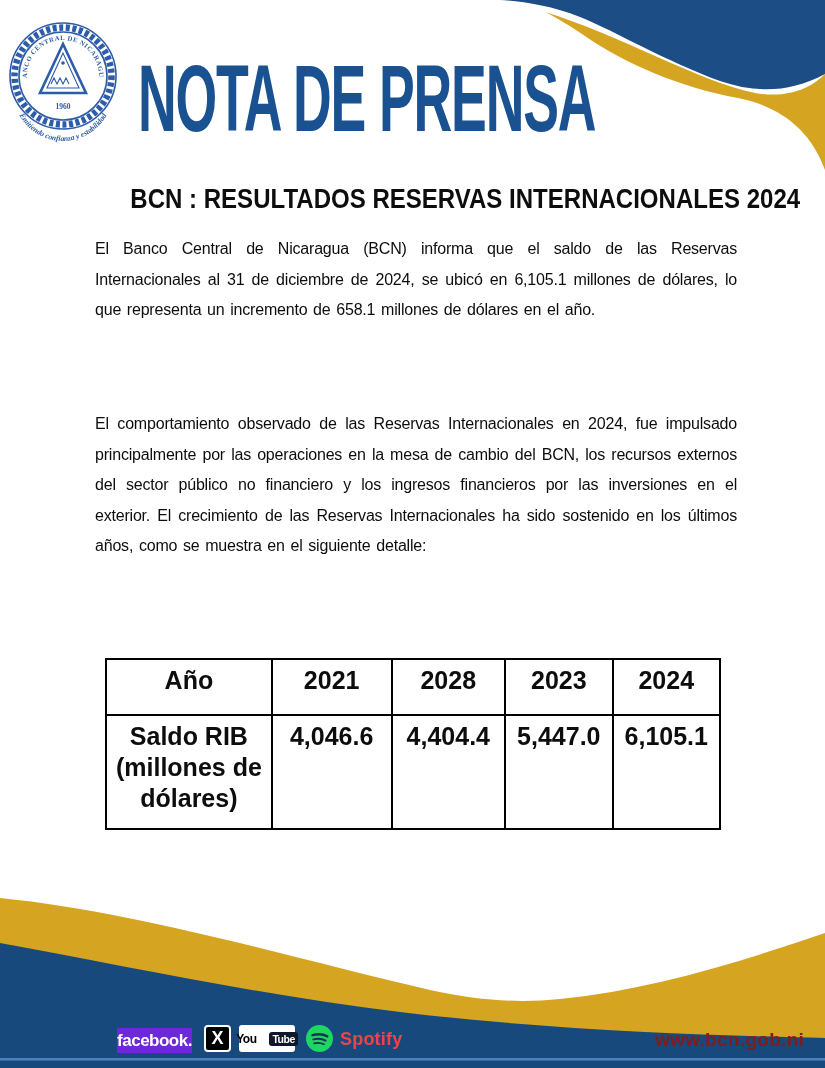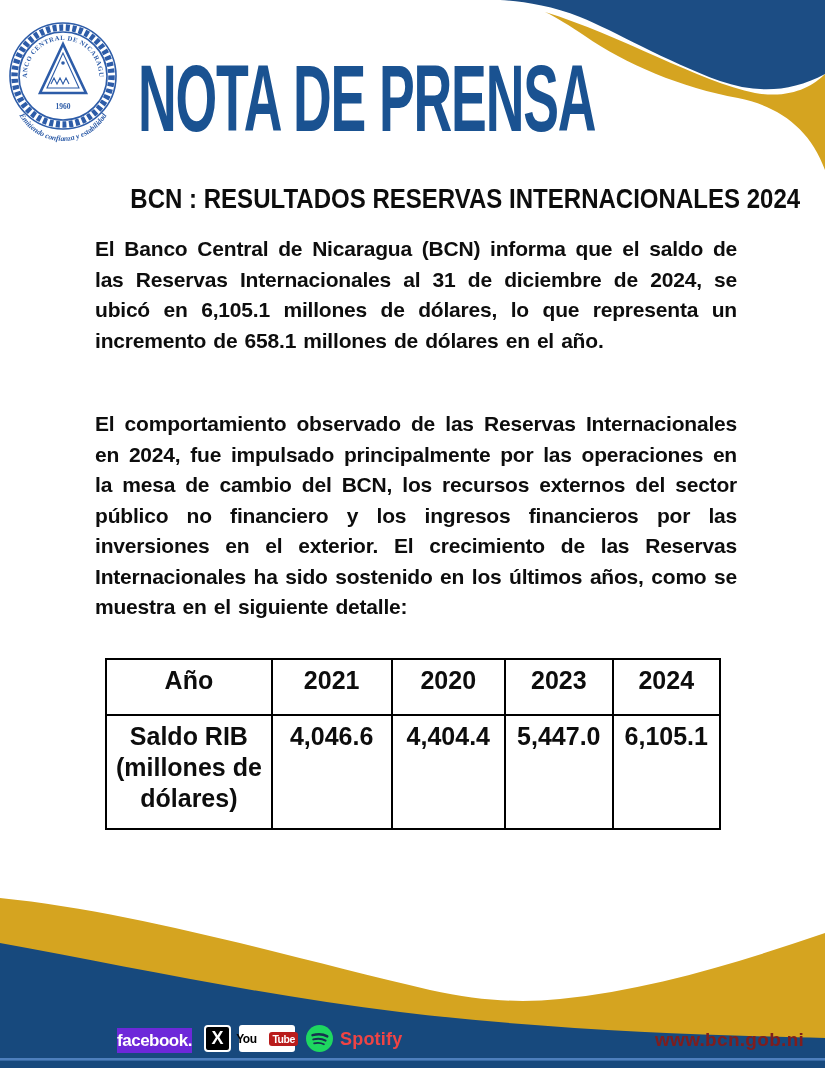--- a/index.html
+++ b/index.html
@@ -22,21 +22,21 @@
     transform:scaleX(0.57); transform-origin:left top; line-height:1;
   }
 
   
   .content { position:absolute; left:95px; width:642px; color:#0d0d0d; }
   .headline {
     top:184px; text-align:center; font-weight:800; font-size:27px;
     white-space:nowrap; transform:scaleX(0.89); transform-origin:center top;
   }
   .para {
-    font-size:21px; line-height:30.5px; font-weight:700;
+    font-size:16px; line-height:30.5px; font-weight:400;
     text-align:justify; word-spacing:1.5px; letter-spacing:-0.2px;
   }
   .para1 { top:234px; }
   .para2 { top:409px; }
 
   
   .rib-table-wrap { position:absolute; left:105px; top:658px; width:616px; }
   table.rib { width:100%; border-collapse:collapse; table-layout:fixed; }
   table.rib td, table.rib th {
     border:2px solid #000; vertical-align:top; text-align:center;
@@ -60,21 +60,21 @@
     color:#fff; font-weight:900; font-size:18px;
     display:flex; align-items:center; justify-content:center;
   }
   .yt-badge {
     position:absolute; left:239px; top:1025px; width:56px; height:27px;
     background:#fff; border-radius:3px;
     display:flex; align-items:center; justify-content:center; gap:13px;
   }
   .yt-you { color:#000; font-weight:800; font-size:12px; letter-spacing:-0.5px; }
   .yt-tube {
-    background:#b91c1c; color:#fff; font-weight:800; font-size:10.5px;
+    background:#0f172a; color:#fff; font-weight:800; font-size:10.5px;
     border-radius:3px; padding:1px 3px; letter-spacing:-0.5px;
   }
   .sp-badge { position:absolute; left:306px; top:1025px; width:27px; height:27px; }
   .sp-label {
     position:absolute; left:340px; top:1029px; color:#ef4444;
     font-weight:800; font-size:18px; letter-spacing:0.2px;
   }
   .website {
     position:absolute; left:655px; top:1029px; color:#7f1d1d;
     font-weight:700; font-size:19px; letter-spacing:0.3px;
@@ -123,21 +123,21 @@
 
   <p class="content para para1" style="position:absolute;">El Banco Central de Nicaragua (BCN) informa que el saldo de las Reservas Internacionales al 31 de diciembre de 2024, se ubicó en 6,105.1 millones de dólares, lo que representa un incremento de 658.1 millones de dólares en el año.</p>
   <p class="content para para2" style="position:absolute;">El comportamiento observado de las Reservas Internacionales en 2024, fue impulsado principalmente por las operaciones en la mesa de cambio del BCN, los recursos externos del sector público no financiero y los ingresos financieros por las inversiones en el exterior. El crecimiento de las Reservas Internacionales ha sido sostenido en los últimos años, como se muestra en el siguiente detalle:</p>
 
   <div class="rib-table-wrap">
     <table class="rib">
       <tbody>
           <tr class="head">
         <td class="col-label">Año</td>
         <td class="col-y1">2021</td>
-        <td class="col-y2">2020</td>
+        <td class="col-y2">2028</td>
         <td class="col-y3">2023</td>
         <td class="col-y4">2024</td>
       </tr>
       <tr class="body">
         <td>Saldo RIB (millones de dólares)</td>
         <td>4,046.6</td>
         <td>4,404.4</td>
         <td>5,447.0</td>
         <td>6,105.1</td>
       </tr>

